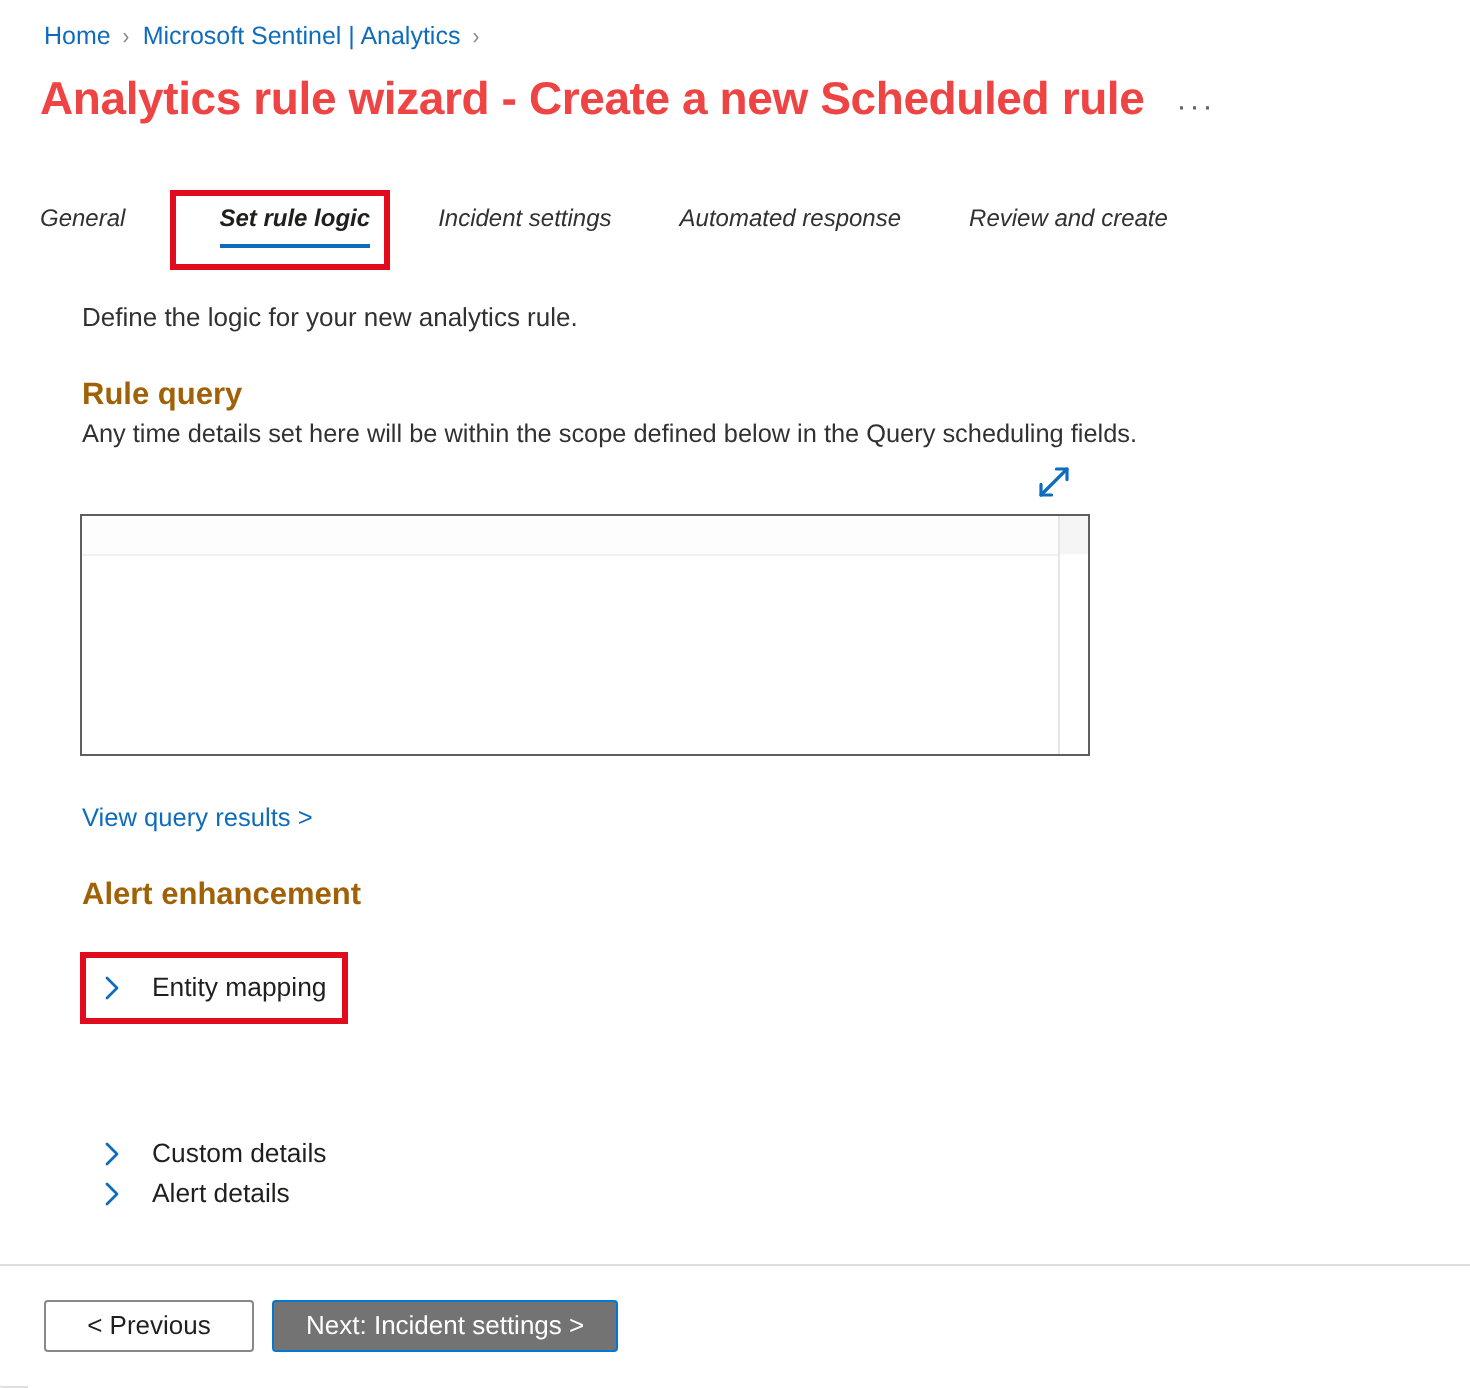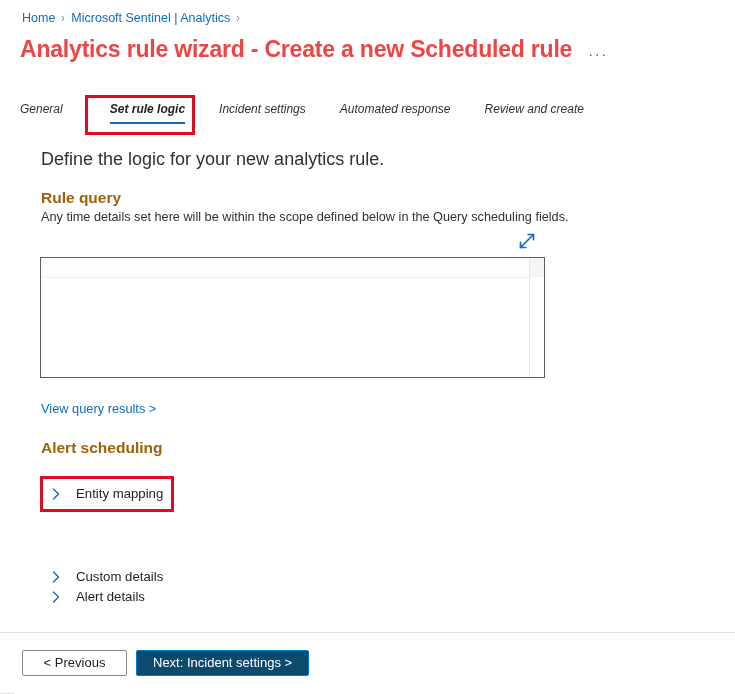--- a/index.html
+++ b/index.html
@@ -125,21 +125,21 @@
     top: 476px;
     width: 134px;
     height: 36px;
   }
 
   
   .intro {
     position: absolute;
     left: 41px;
     top: 150px;
-    font-size: 18px;
+    font-size: 13px;
     color: #323130;
     line-height: 18px;
   }
 
   .section-head {
     position: absolute;
     font-size: 15.5px;
     font-weight: 700;
     color: #a16207;
     line-height: 20px;
@@ -276,21 +276,21 @@
     white-space: nowrap;
   }
   .btn-secondary {
     background: #ffffff;
     border: 1px solid #8a8886;
     color: #201f1e;
     min-width: 105px;
     text-align: center;
   }
   .btn-primary {
-    background: #0c4a6e;
+    background: #737373;
     border: 1px solid #0078d4;
     color: #ffffff;
     margin-left: 9px;
     min-width: 160px;
     text-align: center;
   }
   .corner-arc {
     position: absolute;
     left: -8px;
     top: 672px;
@@ -353,21 +353,21 @@
 <div class="query-editor">
   <div class="qe-firstline"></div>
   <textarea class="qe-textarea" spellcheck="false" placeholder="" style=""></textarea>
   <div class="qe-scrolltrack">
     <div class="qe-corner"></div>
   </div>
 </div>
 
 <div class="view-results">View query results &gt;</div>
 
-<div class="section-head" id="alert-enh-head">Alert scheduling</div>
+<div class="section-head" id="alert-enh-head">Alert enhancement</div>
 
 <div class="collapse-row" id="row-entity">
   <span class="chev">
     <svg width="16" height="16" viewBox="0 0 16 16" fill="none" aria-hidden="true">
       <path d="M5.5 3 L10.5 8 L5.5 13" stroke="#0f6cbd" stroke-width="1.4" stroke-linecap="round" stroke-linejoin="round"></path>
     </svg>
   </span>
   <span class="collapse-label">Entity mapping</span>
 </div>
 

